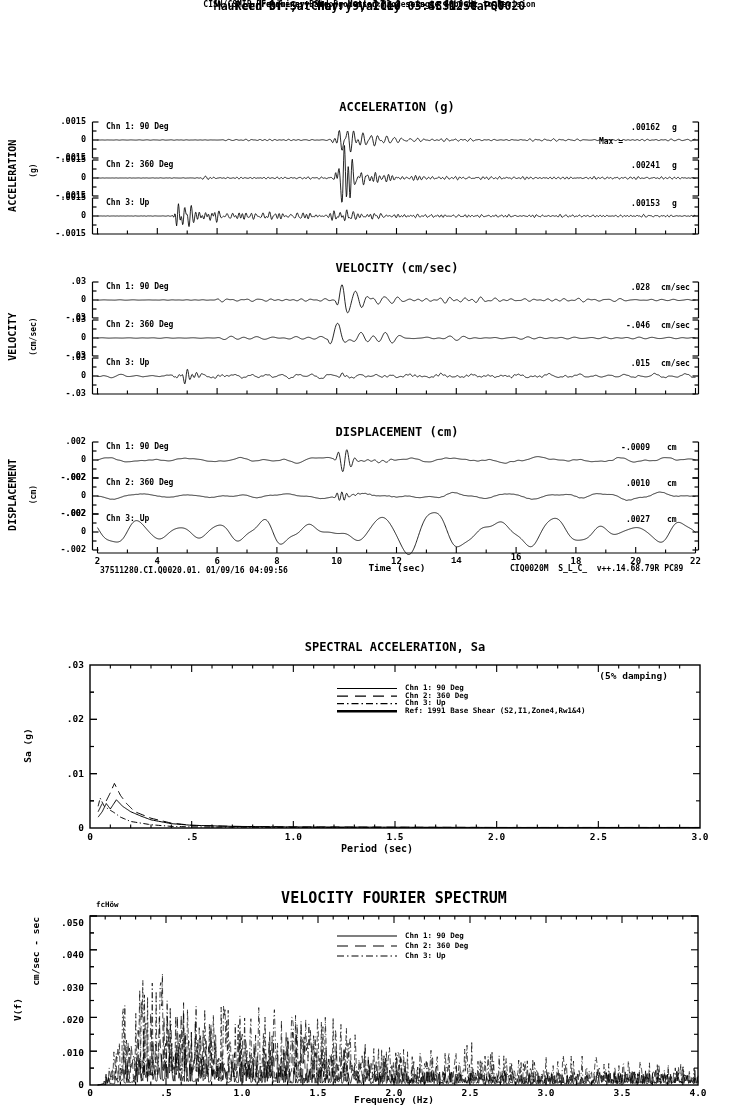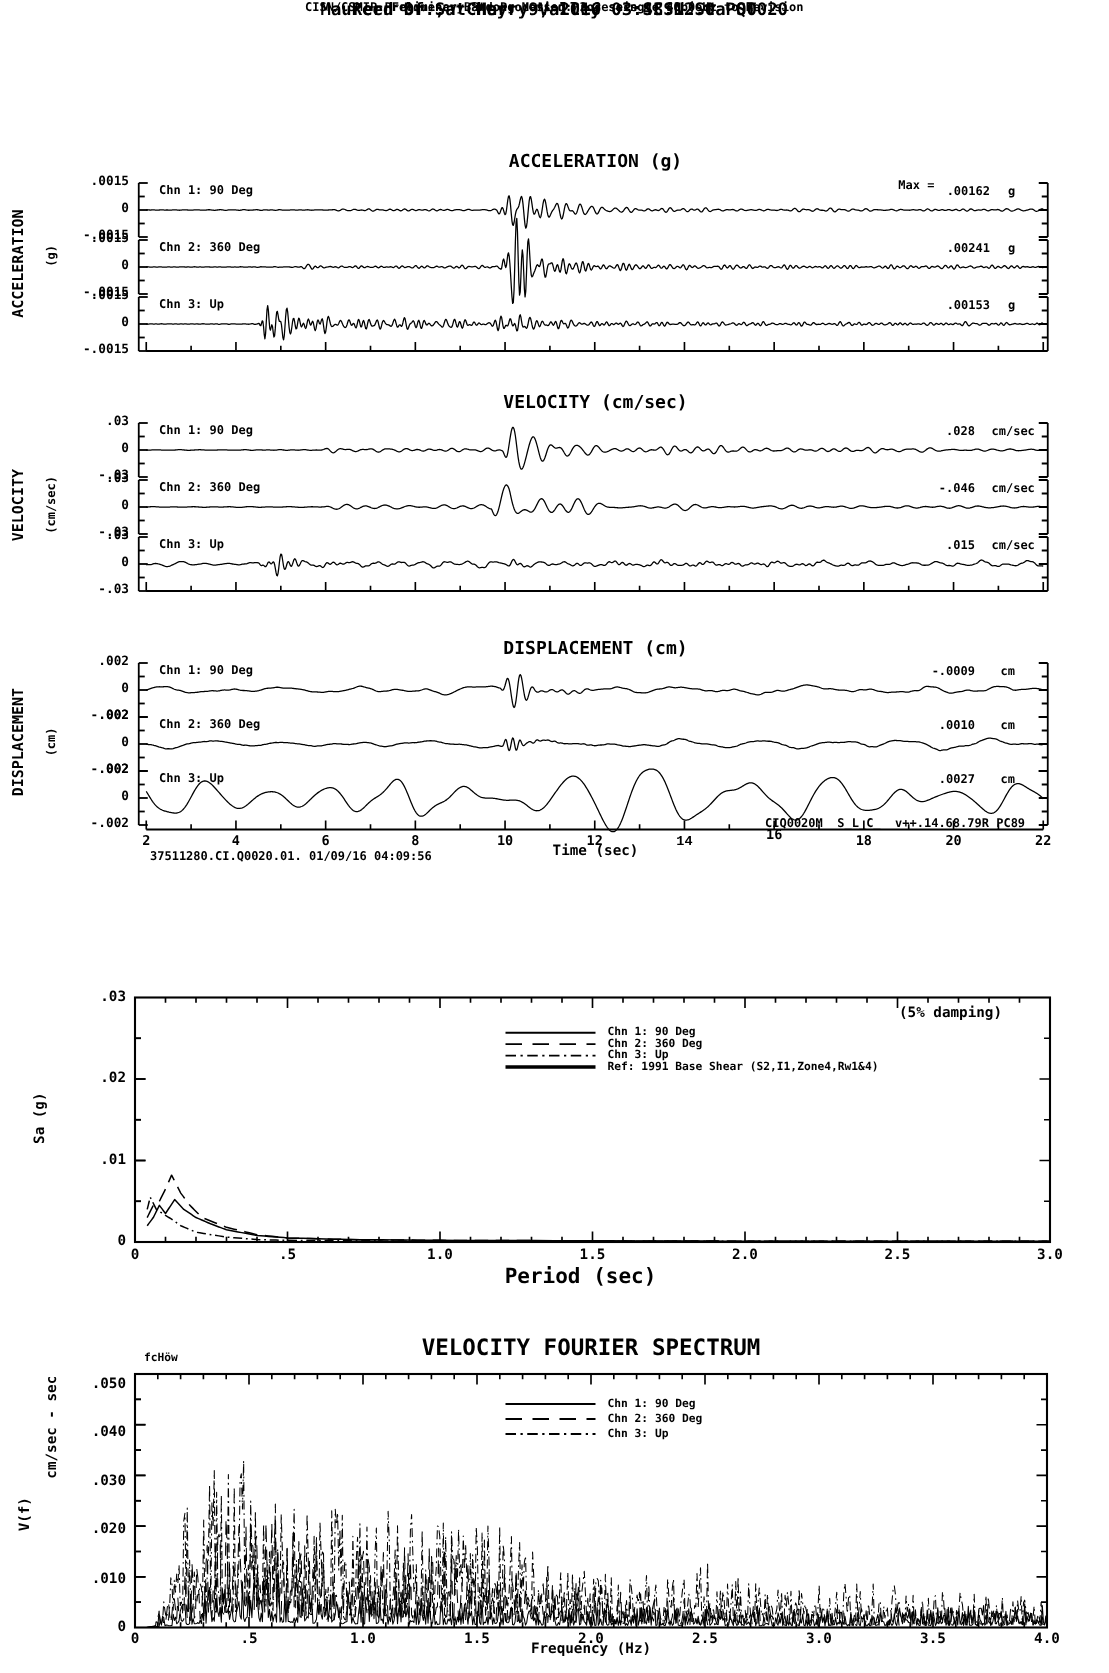--- a/index.html
+++ b/index.html
@@ -420,21 +420,21 @@
   <div class="lbl" style="left:106px;top:198px;font-size:8px;">Chn 3: Up</div>
 
   <div class="lbl" style="left:106px;top:282px;font-size:8px;">Chn 1: 90 Deg</div>
   <div class="lbl" style="left:106px;top:320px;font-size:8px;">Chn 2: 360 Deg</div>
   <div class="lbl" style="left:106px;top:358px;font-size:8px;">Chn 3: Up</div>
 
   <div class="lbl" style="left:106px;top:442px;font-size:8px;">Chn 1: 90 Deg</div>
   <div class="lbl" style="left:106px;top:478px;font-size:8px;">Chn 2: 360 Deg</div>
   <div class="lbl" style="left:106px;top:514px;font-size:8px;">Chn 3: Up</div>
 
-  <div class="lbl r" style="left:528px;top:119px;width:95px;font-size:8px;">Max =</div>
+  <div class="lbl r" style="left:528px;top:137px;width:95px;font-size:8px;">Max =</div>
   <div class="lbl r" style="left:565px;top:123px;width:95px;font-size:8px;">.00162</div>
   <div class="lbl" style="left:672px;top:123px;font-size:8px;">g</div>
   <div class="lbl r" style="left:565px;top:161px;width:95px;font-size:8px;">.00241</div>
   <div class="lbl" style="left:672px;top:161px;font-size:8px;">g</div>
   <div class="lbl r" style="left:565px;top:199px;width:95px;font-size:8px;">.00153</div>
   <div class="lbl" style="left:672px;top:199px;font-size:8px;">g</div>
 
   <div class="lbl r" style="left:555px;top:283px;width:95px;font-size:8px;">.028</div>
   <div class="lbl" style="left:661px;top:283px;font-size:8px;">cm/sec</div>
   <div class="lbl r" style="left:555px;top:321px;width:95px;font-size:8px;">-.046</div>
@@ -444,25 +444,26 @@
 
   <div class="lbl r" style="left:555px;top:443px;width:95px;font-size:8px;">-.0009</div>
   <div class="lbl" style="left:667px;top:443px;font-size:8px;">cm</div>
   <div class="lbl r" style="left:555px;top:479px;width:95px;font-size:8px;">.0010</div>
   <div class="lbl" style="left:667px;top:479px;font-size:8px;">cm</div>
   <div class="lbl r" style="left:555px;top:515px;width:95px;font-size:8px;">.0027</div>
   <div class="lbl" style="left:667px;top:515px;font-size:8px;">cm</div>
 
   <div class="lbl c" style="left:97px;top:563px;width:600px;font-size:9.5px;">Time (sec)</div>
   <div class="lbl" style="left:100px;top:566px;font-size:8px;">37511280.CI.Q0020.01. 01/09/16 04:09:56</div>
-  <div class="lbl" style="left:470px;top:544px;font-size:8px;padding-left:40px;">CIQ0020M  S_L_C_  v++.14.68.79R PC89</div>
-
+  <div class="lbl" style="left:470px;top:564px;font-size:8px;padding-left:40px;">CIQ0020M  S_L_C_  v++.14.68.79R PC89</div>
+
+  <div class="lbl c" style="left:90px;top:641px;width:610px;font-size:12px;">SPECTRAL ACCELERATION, Sa</div>
   <div class="lbl r" style="left:478px;top:671px;width:190px;font-size:9.5px;">(5% damping)</div>
   <div class="lbl rot" style="left:-32px;top:740px;width:120px;font-size:9.5px;">Sa (g)</div>
-  <div class="lbl c" style="left:82px;top:843px;width:610px;font-size:14px;">Period (sec)</div>
+  <div class="lbl c" style="left:72px;top:843px;width:610px;font-size:10px;">Period (sec)</div>
 
   <div class="lbl c" style="left:90px;top:890px;width:608px;font-size:15px;">VELOCITY FOURIER SPECTRUM</div>
   <div class="lbl" style="left:96px;top:901px;font-size:7.5px;">fcHöw</div>
   <div class="lbl rot" style="left:-39px;top:946px;width:150px;font-size:9.5px;">cm/sec - sec</div>
   <div class="lbl rot" style="left:-42px;top:1004px;width:120px;font-size:9.5px;">V(f)</div>
   <div class="lbl c" style="left:90px;top:1095px;width:608px;font-size:9.5px;">Frequency (Hz)</div>
 
 <div class="lbl r" style="left: 26px; top: 117px; width: 60px; font-size: 8.5px;">.0015</div>
     <div class="lbl r" style="left: 26px; top: 135px; width: 60px; font-size: 8.5px;">0</div>
     <div class="lbl r" style="left: 26px; top: 153px; width: 60px; font-size: 8.5px;">-.0015</div>

